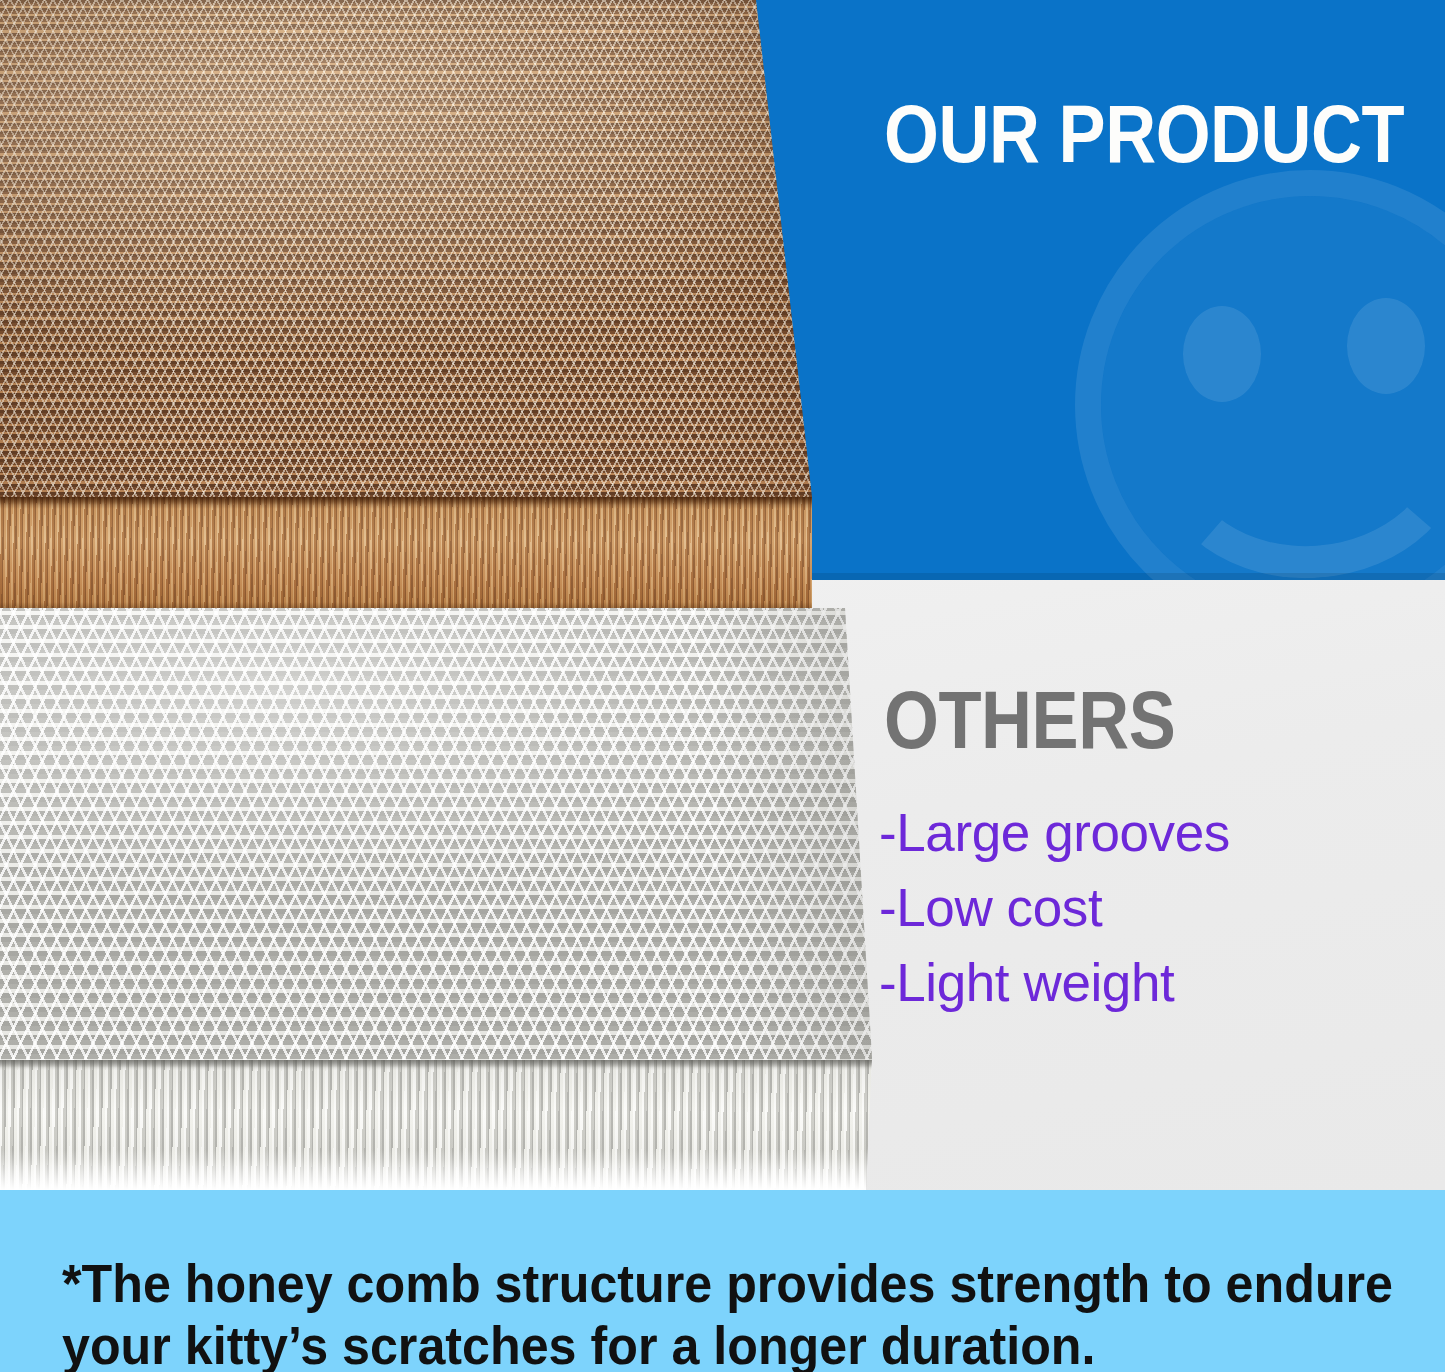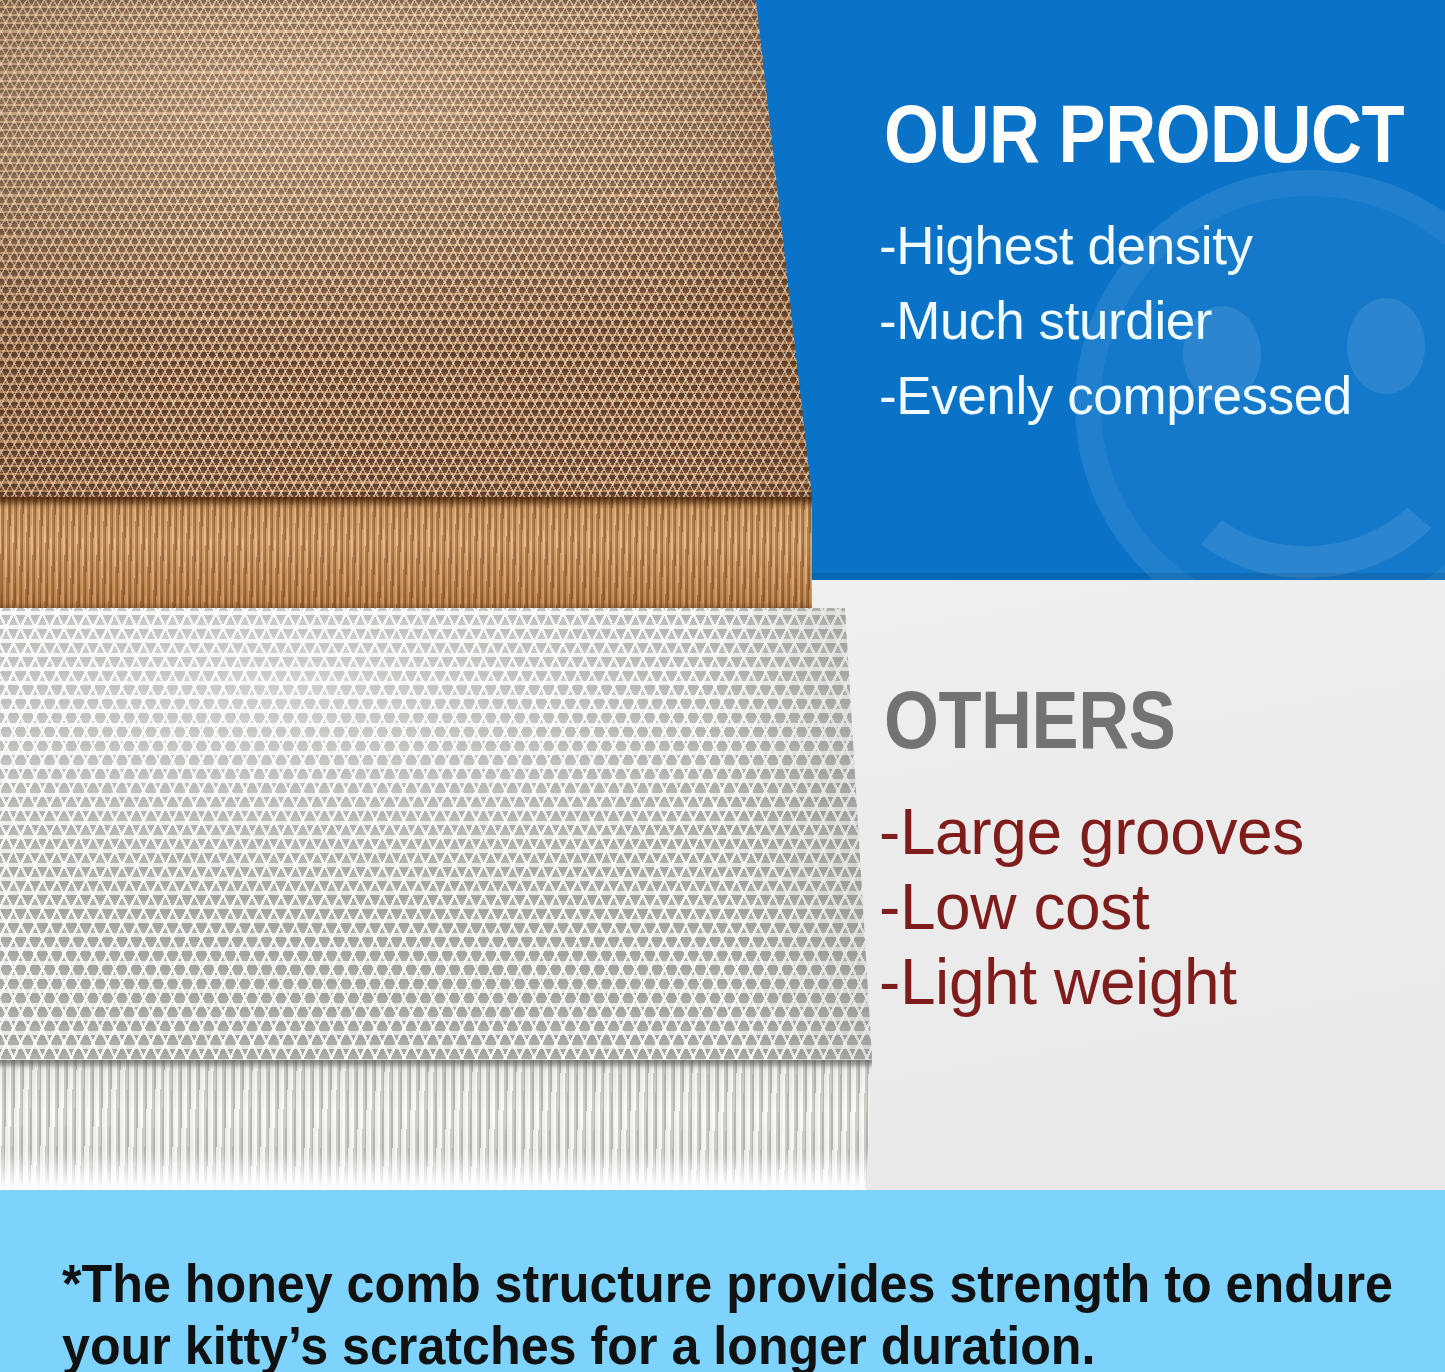--- a/index.html
+++ b/index.html
@@ -72,21 +72,21 @@
   .bullets .b {
     font-family:"Liberation Sans", sans-serif;
     font-weight:400; white-space:nowrap;
   }
   .bullets.ours { left:879px; top:208px; }
   .bullets.ours .b {
     font-size:53px; line-height:75px; color:#f0fbff; letter-spacing:-0.4px;
   }
   .bullets.others { left:879px; top:795px; }
   .bullets.others .b {
-    font-size:64px; line-height:75px; color:#7f1d1d; letter-spacing:-0.4px;
+    font-size:53px; line-height:75px; color:#6d28d9; letter-spacing:-0.4px;
   }
 
   
   .caption {
     position:absolute; left:0px; top:1190px; width:1445px; height:182px;
     background:#7dd3fc;
   }
   .caption .line {
     position:absolute; left:62px;
     font-family:"Liberation Sans Narrow","Liberation Sans", sans-serif;
@@ -234,25 +234,20 @@
     <div class="white-edge">
       <div class="top-shadow"></div>
       <div class="fade"></div>
     </div>
   </div>
 
   <div class="headline ours">OUR PRODUCT</div>
 
   <div class="headline others">OTHERS</div>
 
-  <div class="bullets ours">
-    <div class="b">-Highest density</div>
-    <div class="b">-Much sturdier</div>
-    <div class="b">-Evenly compressed</div>
-  </div>
 
   <div class="bullets others">
     <div class="b">-Large grooves</div>
     <div class="b">-Low cost</div>
     <div class="b">-Light weight</div>
   </div>
 
   <div class="caption">
     <div class="line l1">*The honey comb structure provides strength to endure</div>
     <div class="line l2">your kitty’s scratches for a longer duration.</div>

